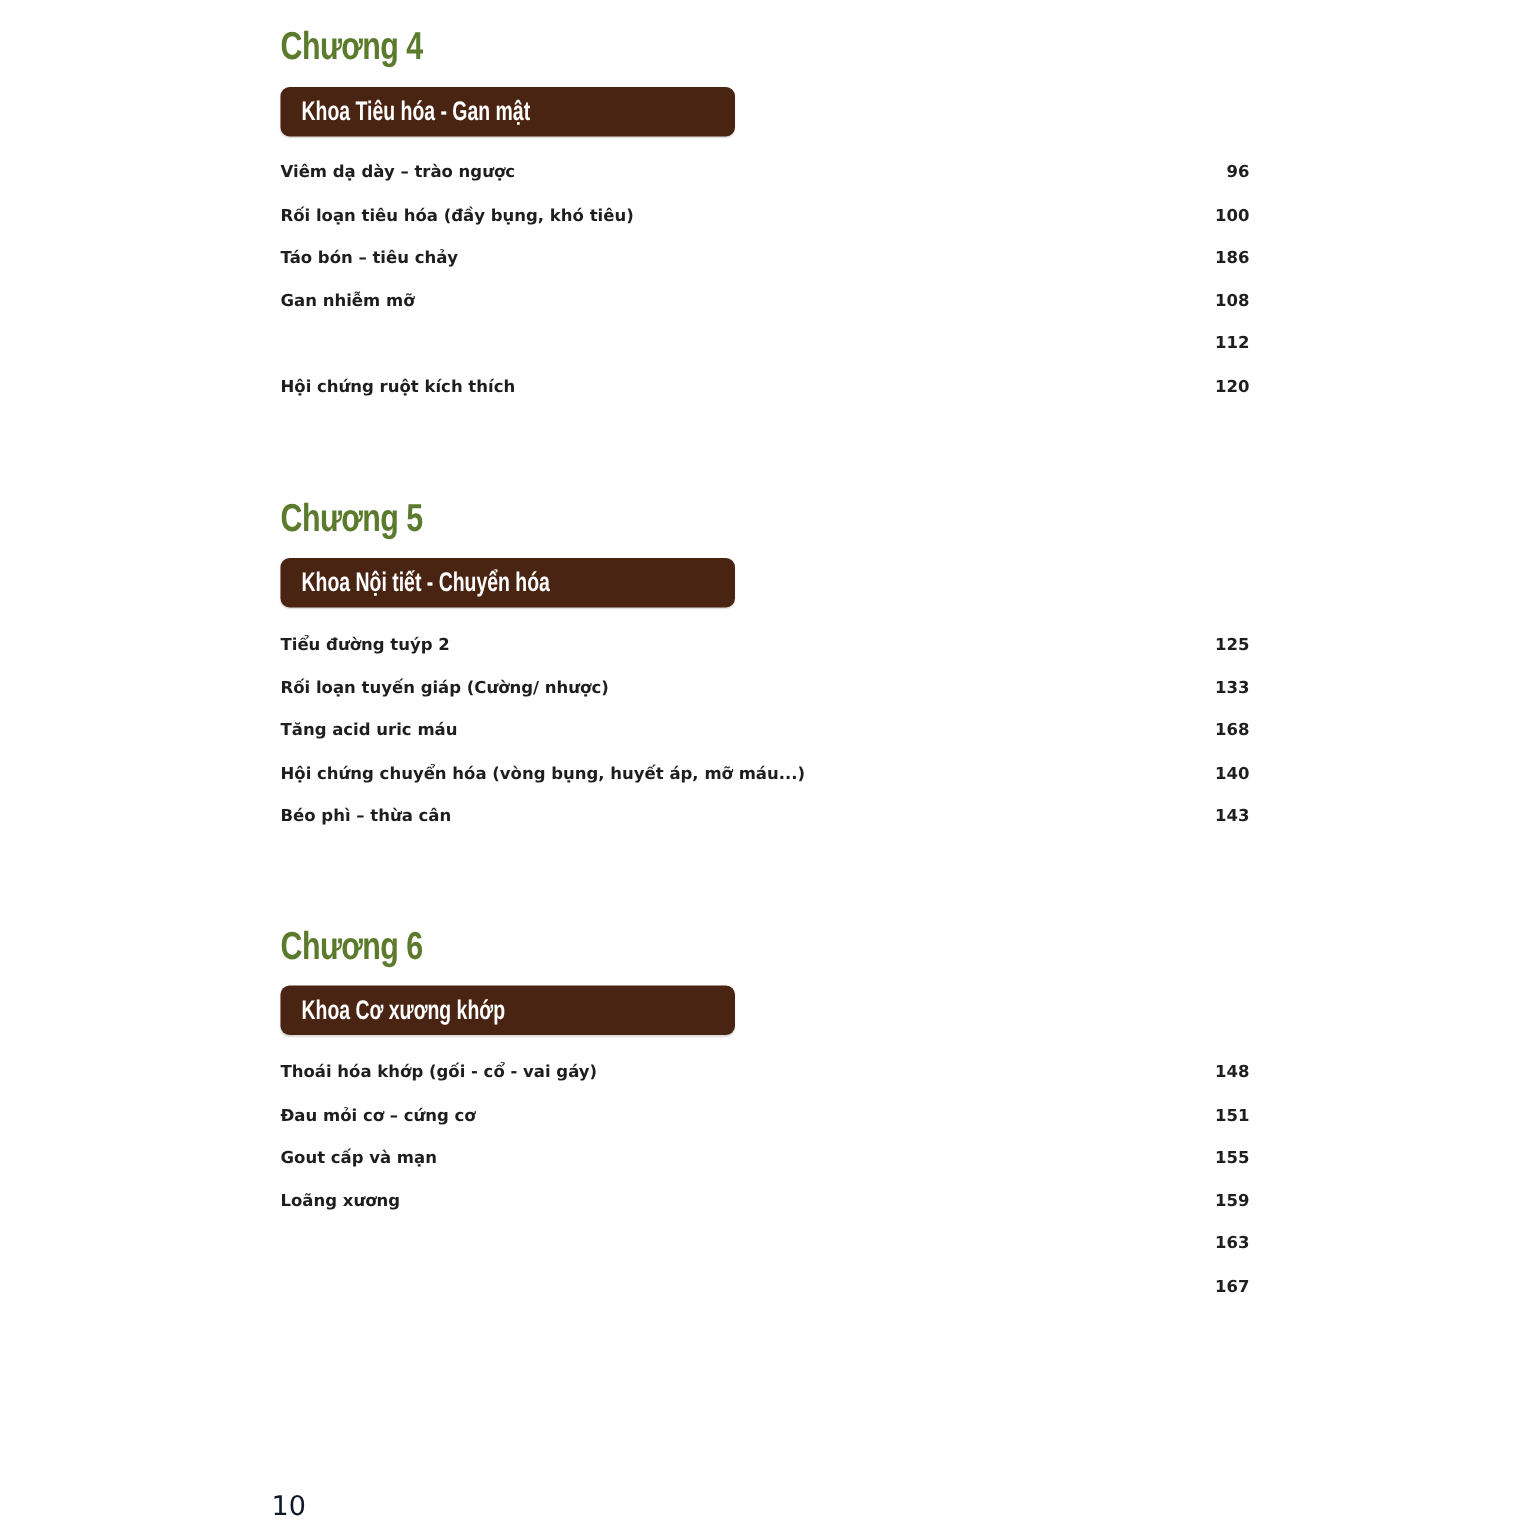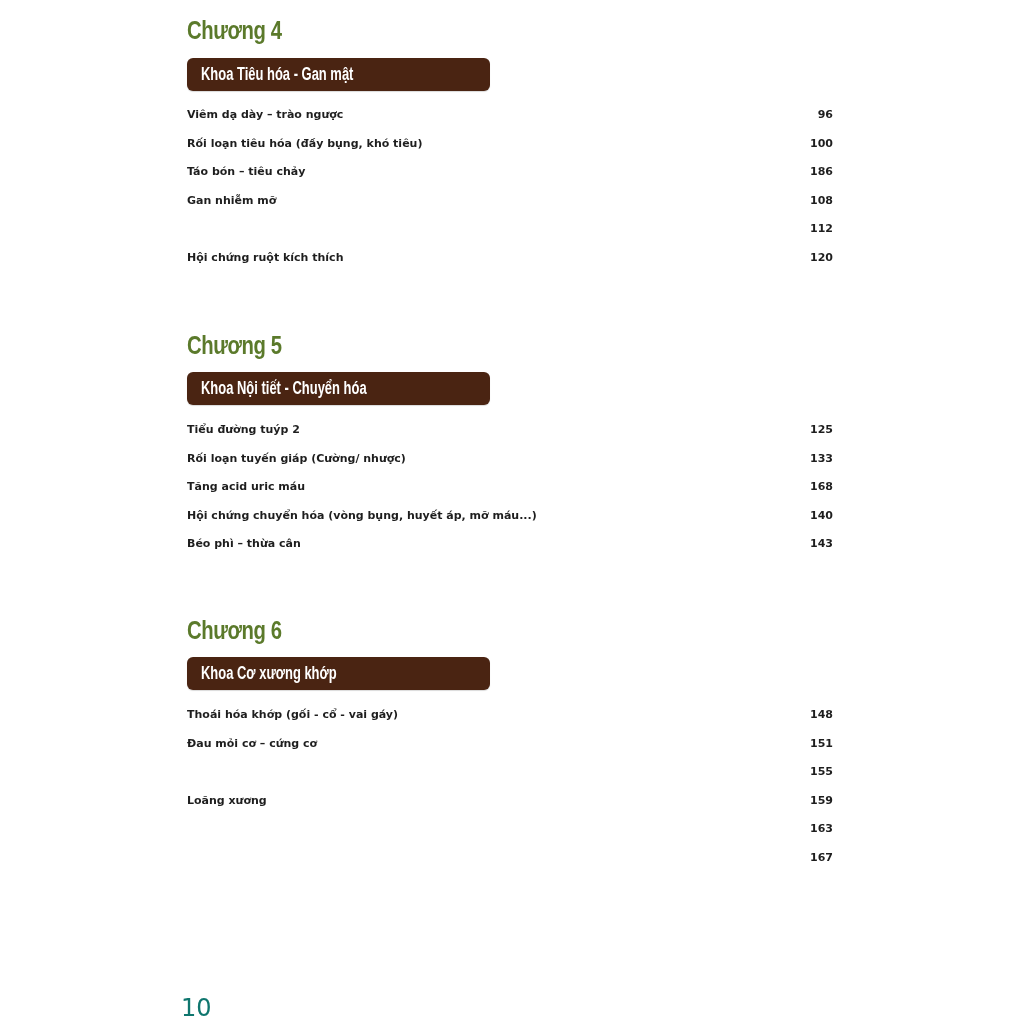--- a/index.html
+++ b/index.html
@@ -82,22 +82,22 @@
     .entry-page {
       position: absolute;
       right: 4px;
       top: 0;
       text-align: center;
     }
     .page-number {
       position: absolute;
       left: 181px;
       top: 994px;
-      font-size: 24px;
-      color: #0f766e;
+      font-size: 18px;
+      color: #0f172a;
       font-family: "DejaVu Sans", sans-serif;
     }
   </style>
 </head>
 <body>
 
 <div class="page">
 
   <section class="chapter" style="top:14px;">
     <div class="chapter-title">Chương 4</div>
@@ -168,20 +168,21 @@
     <div class="entries" style="top:87px;text-decoration:underline;">
       <div class="entry">
         <span class="entry-title">Thoái hóa khớp (gối - cổ - vai gáy)</span>
         <span class="entry-page">148</span>
       </div>
       <div class="entry">
         <span class="entry-title">Đau mỏi cơ – cứng cơ</span>
         <span class="entry-page">151</span>
       </div>
       <div class="entry">
+        <span class="entry-title">Gout cấp và mạn</span>
         <span class="entry-page">155</span>
       </div>
       <div class="entry">
         <span class="entry-title">Loãng xương</span>
         <span class="entry-page">159</span>
       </div>
       <div class="entry">
         <span class="entry-page">163</span>
       </div>
       <div class="entry">

